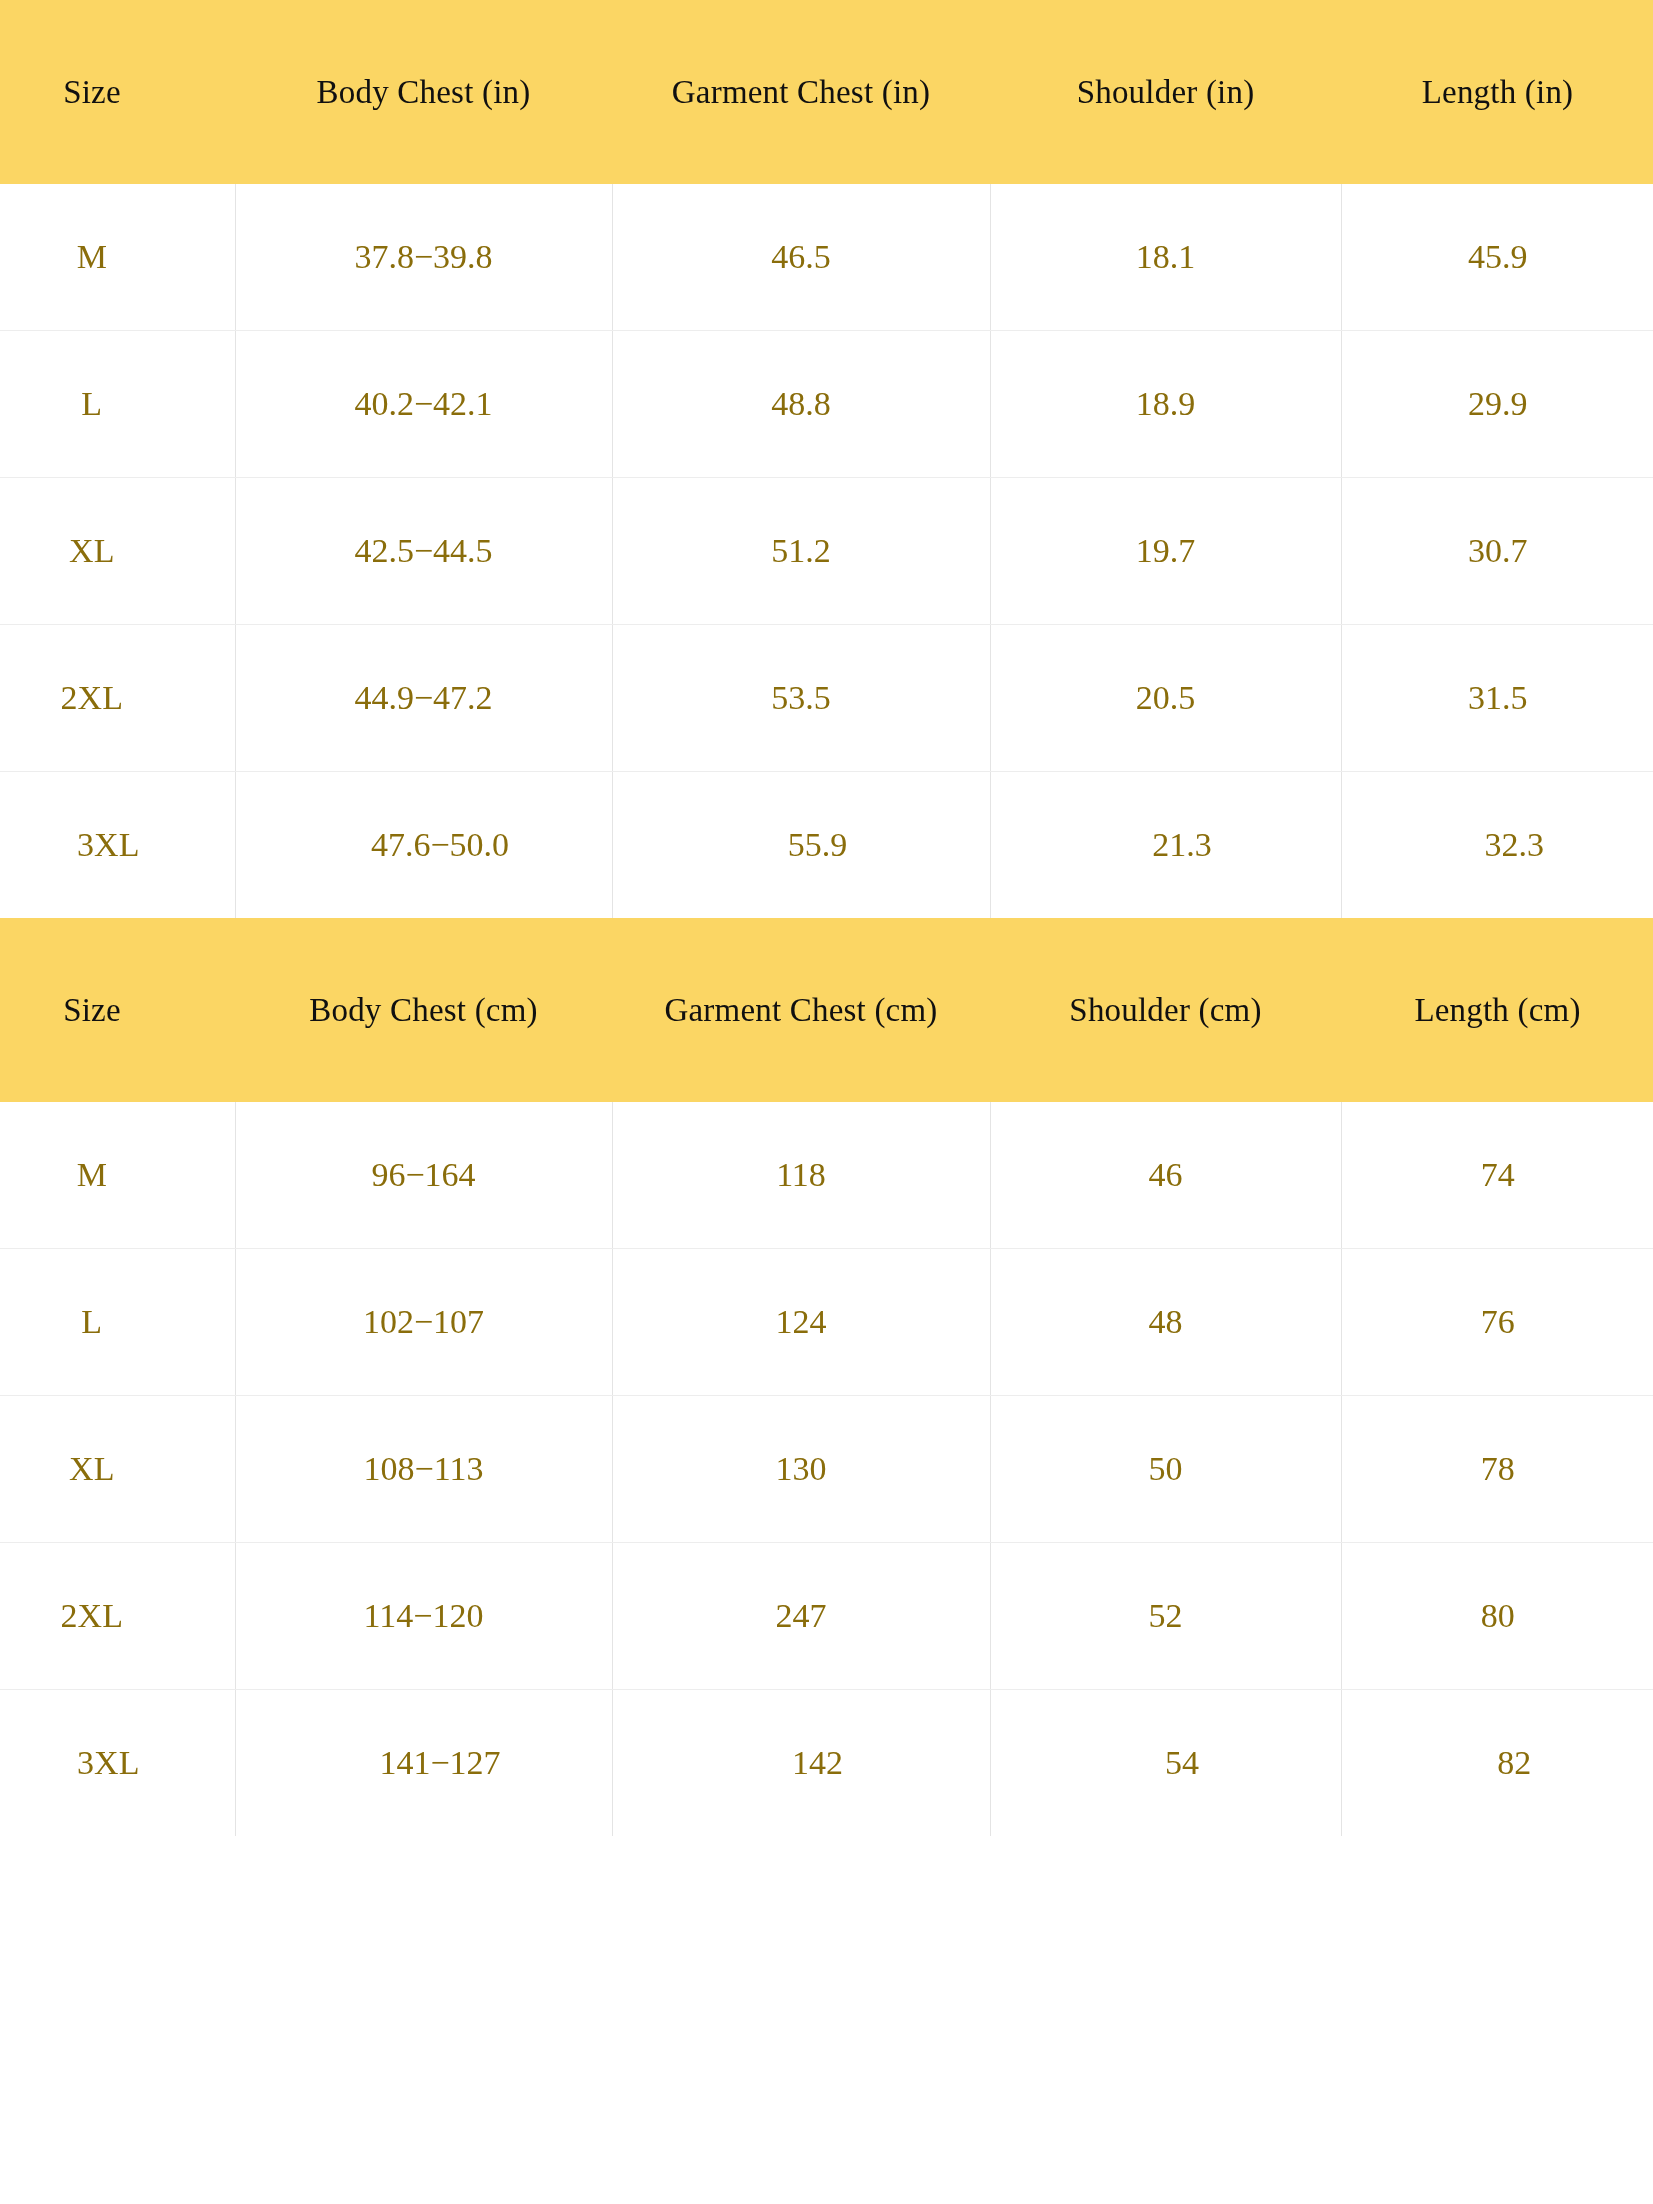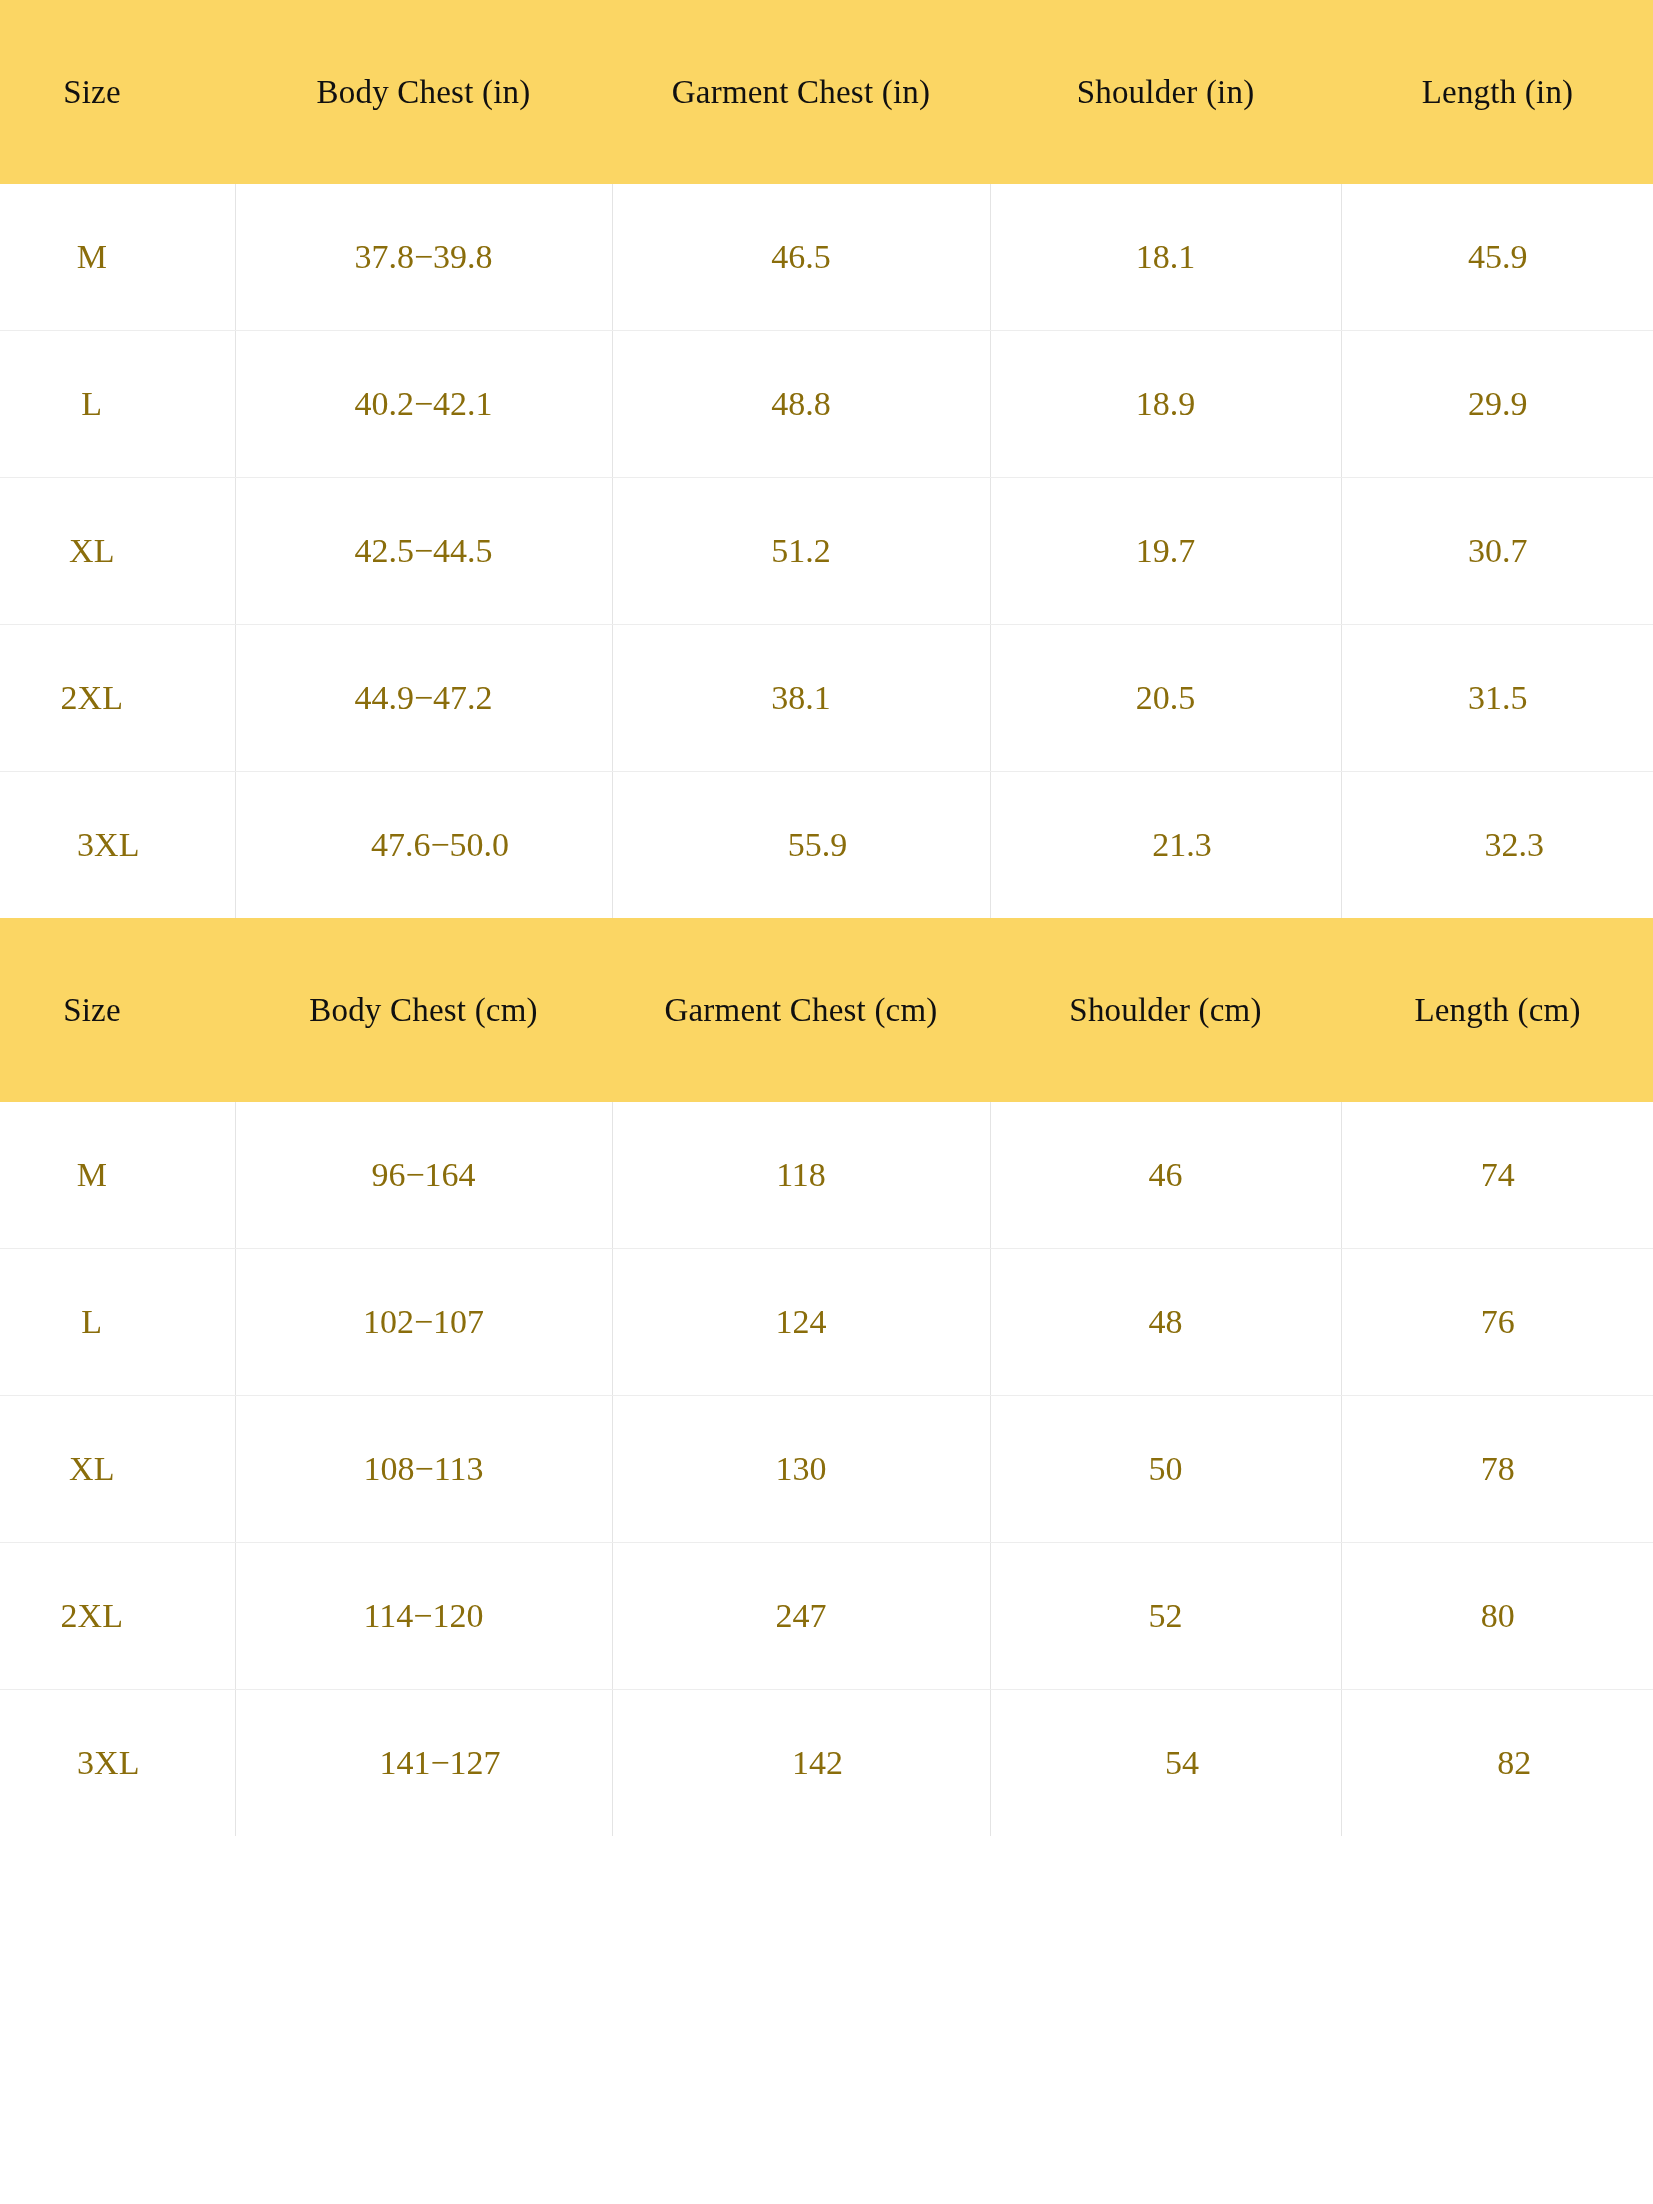--- a/index.html
+++ b/index.html
@@ -120,21 +120,21 @@
         <tr>
           <td class="cell-size">XL</td>
           <td>42.5−44.5</td>
           <td>51.2</td>
           <td>19.7</td>
           <td>30.7</td>
         </tr>
         <tr>
           <td class="cell-size">2XL</td>
           <td>44.9−47.2</td>
-          <td>38.1</td>
+          <td>53.5</td>
           <td>20.5</td>
           <td>31.5</td>
         </tr>
         <tr>
           <td class="cell-size">3XL</td>
           <td>47.6−50.0</td>
           <td>55.9</td>
           <td>21.3</td>
           <td>32.3</td>
         </tr>

